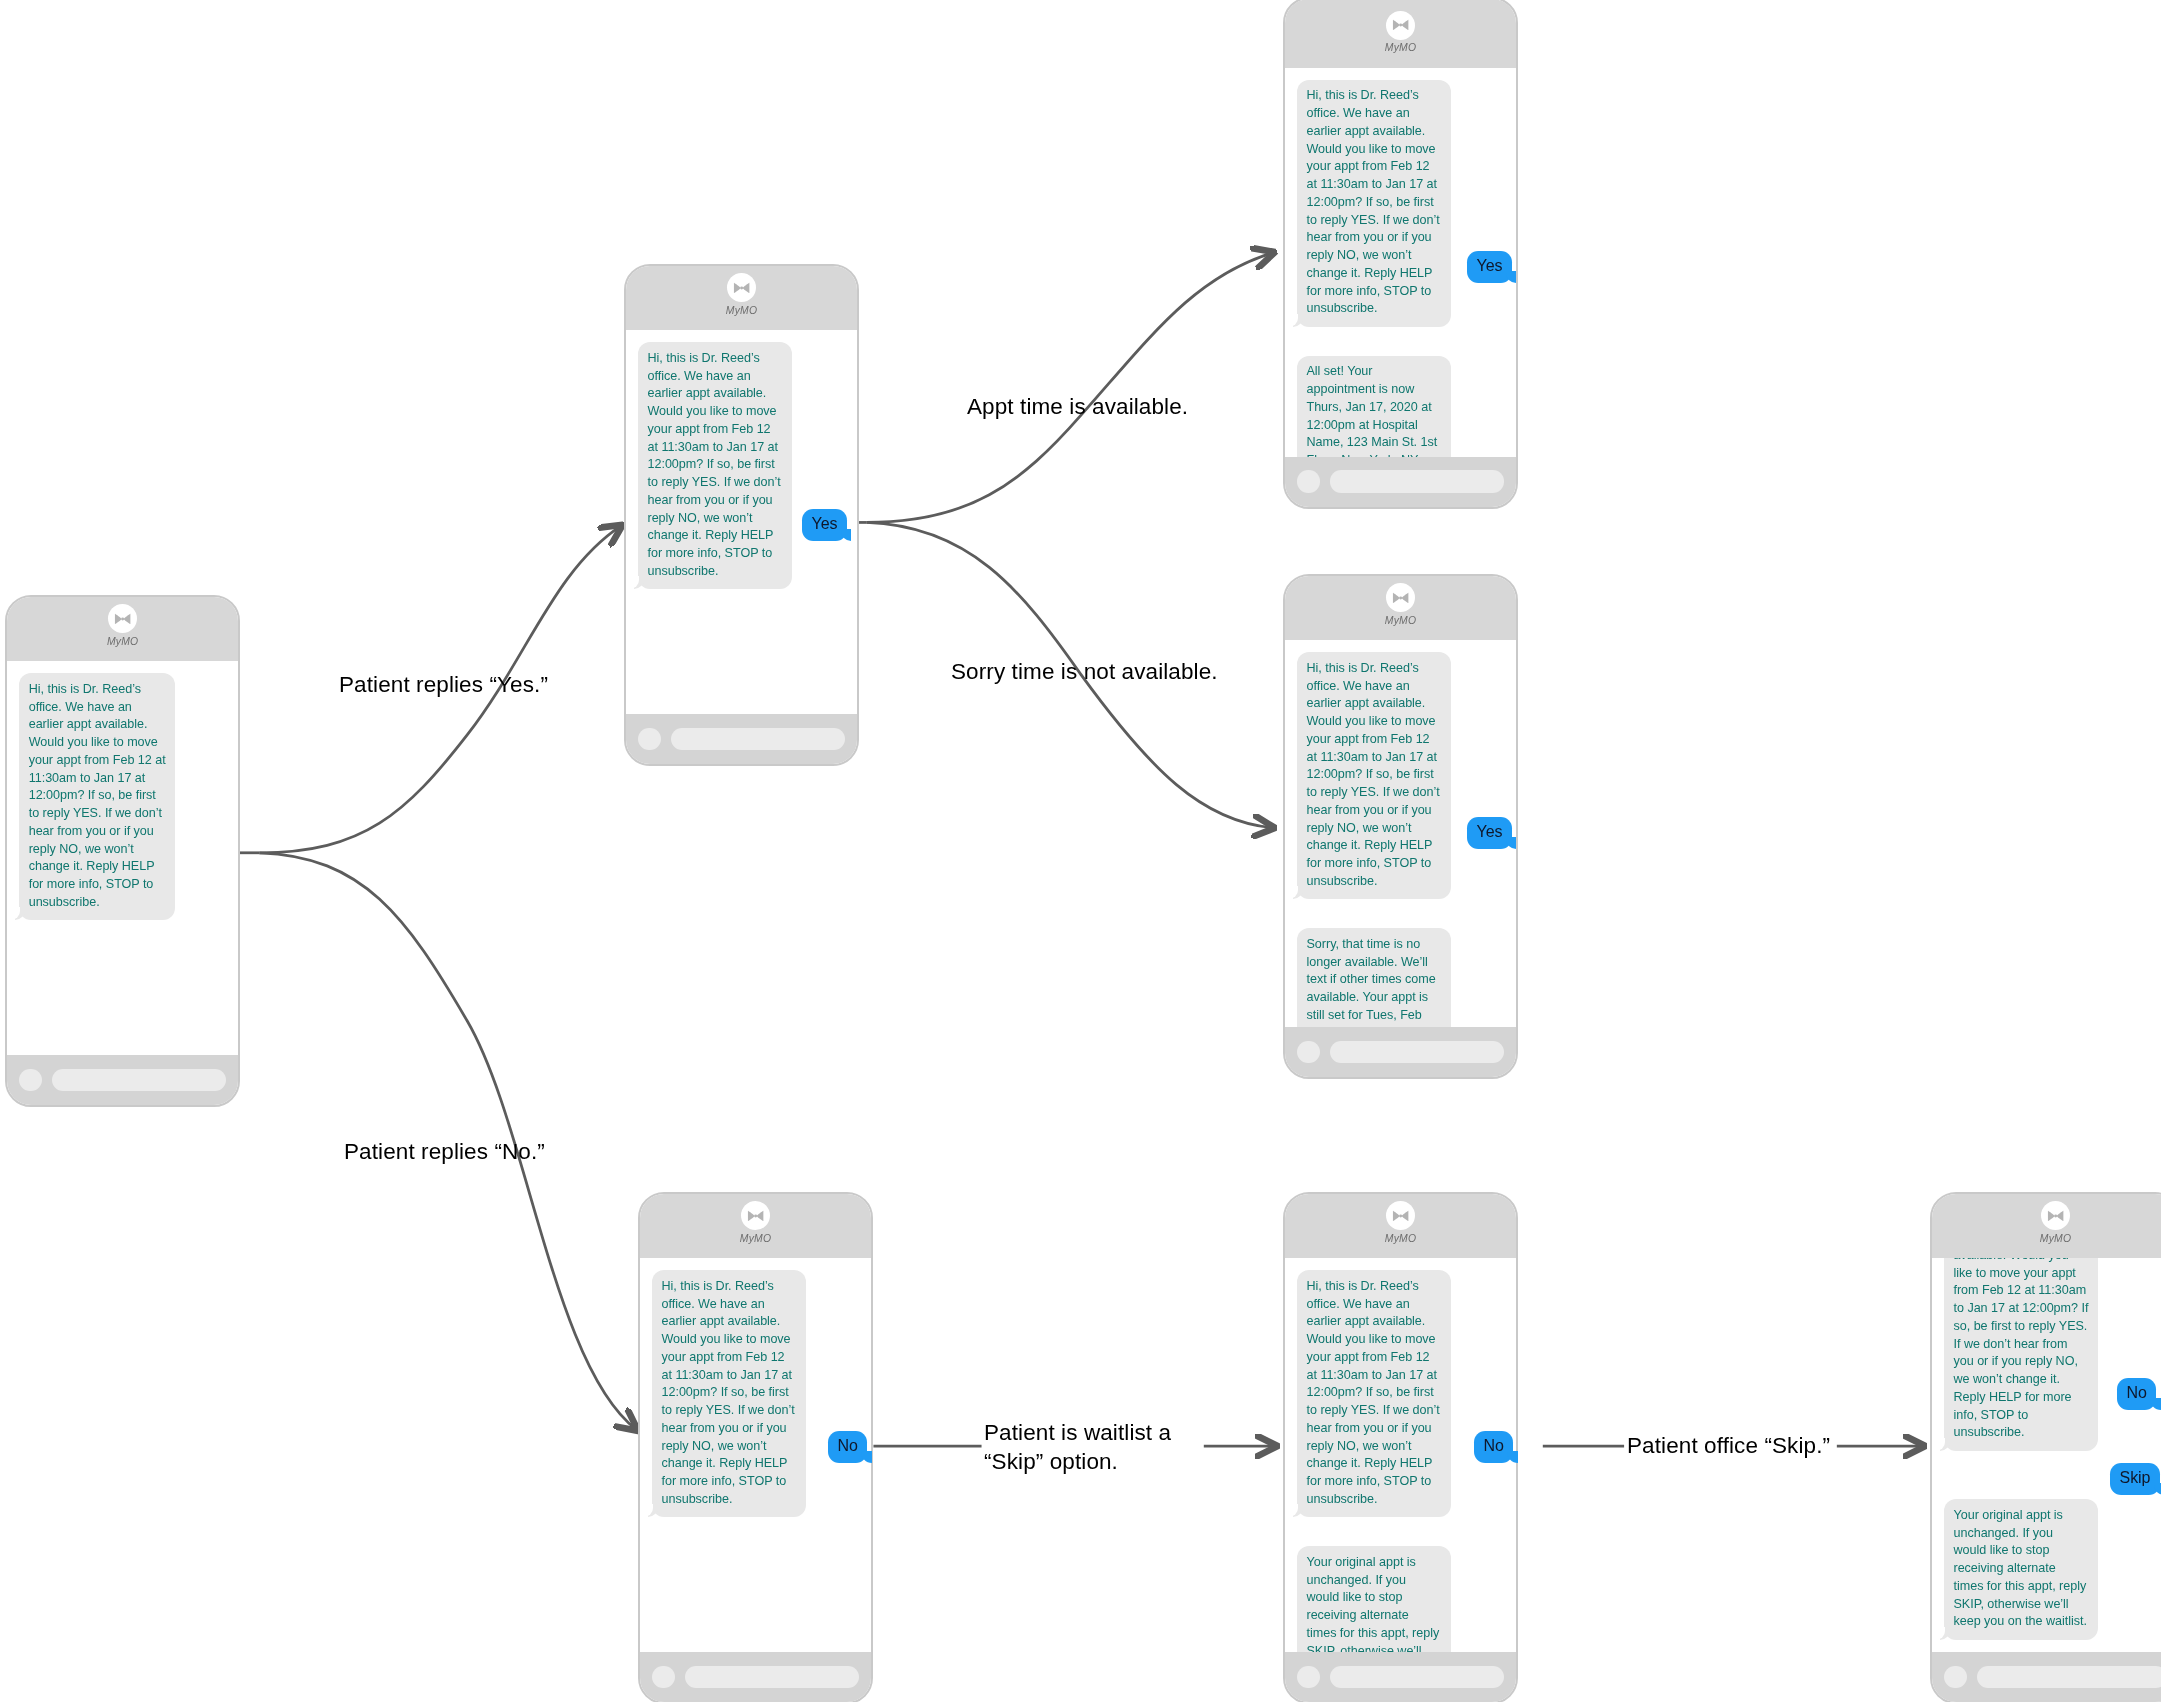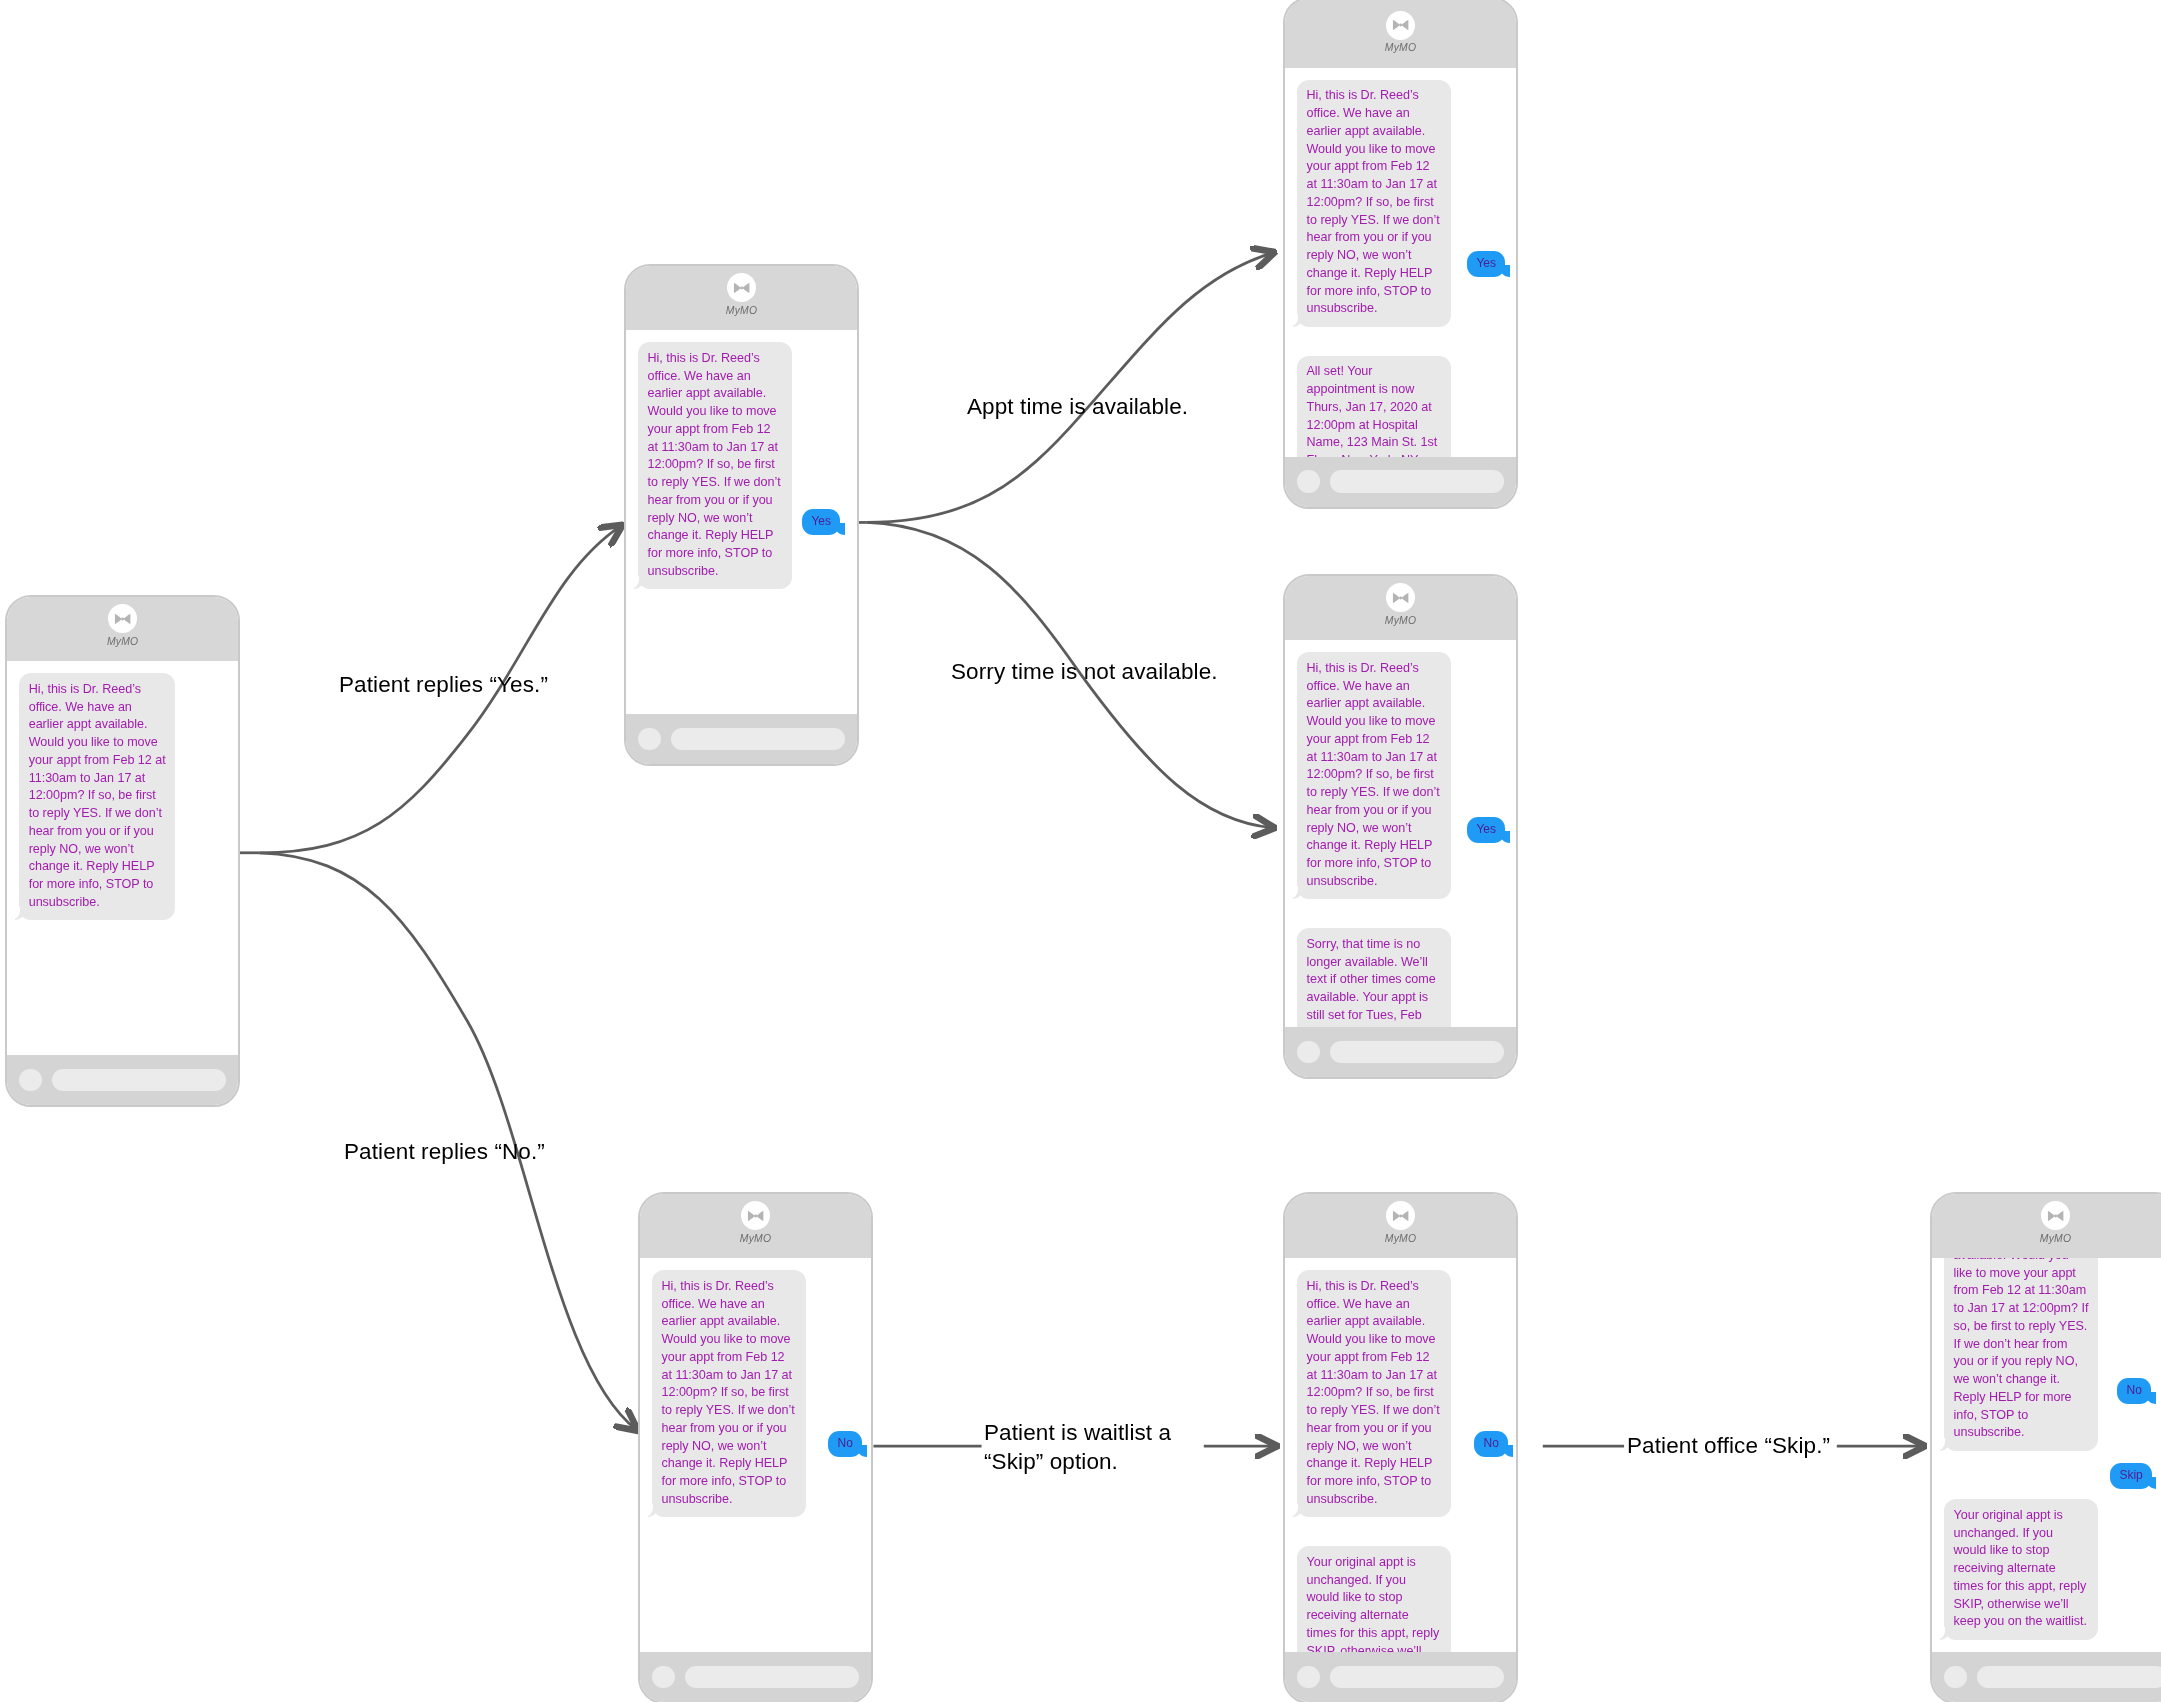--- a/index.html
+++ b/index.html
@@ -47,39 +47,39 @@
   .phone-inner{display:flex;flex-direction:column;height:100%;}
   .phone-footer{
     height:50px;background:#d4d4d4;display:flex;align-items:center;
     padding:0 12px;box-sizing:border-box;gap:10.4px;flex:0 0 auto;
   }
   .footer-circle{width:22.5px;height:22.5px;border-radius:50%;background:#ebebeb;flex:0 0 auto;}
   .footer-field{height:22.5px;border-radius:11.2px;background:#ebebeb;flex:1 1 auto;}
 
   
   .bubble-in{
-    position:relative;background:#e8e8e8;color:#a21caf;
+    position:relative;background:#e8e8e8;color:#0f766e;
     border-radius:12px;padding:7.8px 9.5px 8.6px 9.5px;
     font-size:12.6px;line-height:1.41;letter-spacing:-0.04px;
     margin:0 0 0 12px;box-sizing:border-box;
   }
   .bubble-in::after{
     content:"";position:absolute;left:-4.3px;bottom:0;
     width:10.4px;height:13px;background:#e8e8e8;
     border-bottom-right-radius:12px;
   }
   .bubble-in::before{
     content:"";position:absolute;left:-7.8px;bottom:0;
     width:8.6px;height:13px;background:#ffffff;
     border-bottom-right-radius:10.4px;z-index:1;
   }
   .bubble-out{
-    position:absolute;background:#1f9bf5;color:#4c1d95;
+    position:absolute;background:#1f9bf5;color:#0f172a;
     border-radius:11.2px;padding:4.3px 9.5px 5.2px 9.5px;
-    font-size:12px;line-height:1.4;letter-spacing:-0.04px;
+    font-size:16px;line-height:1.4;letter-spacing:-0.04px;
     white-space:nowrap;z-index:6;
   }
   .bubble-out::after{
     content:"";position:absolute;right:-4.3px;bottom:0;
     width:10.4px;height:12px;background:#1f9bf5;
     border-bottom-left-radius:11.2px;
   }
   .gap-md{height:22.5px;}
   .gap-lg{height:29px;}
 </style>

